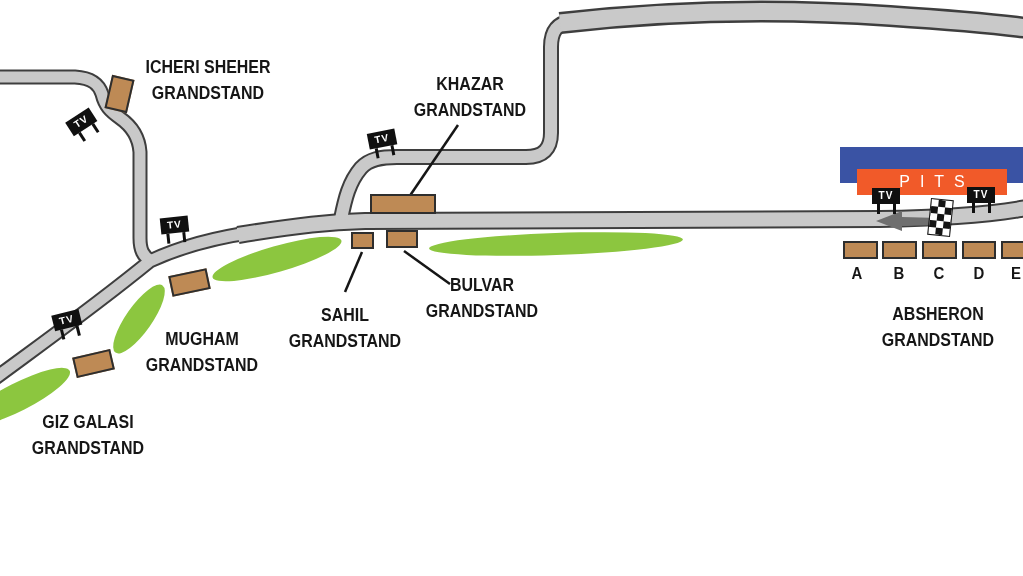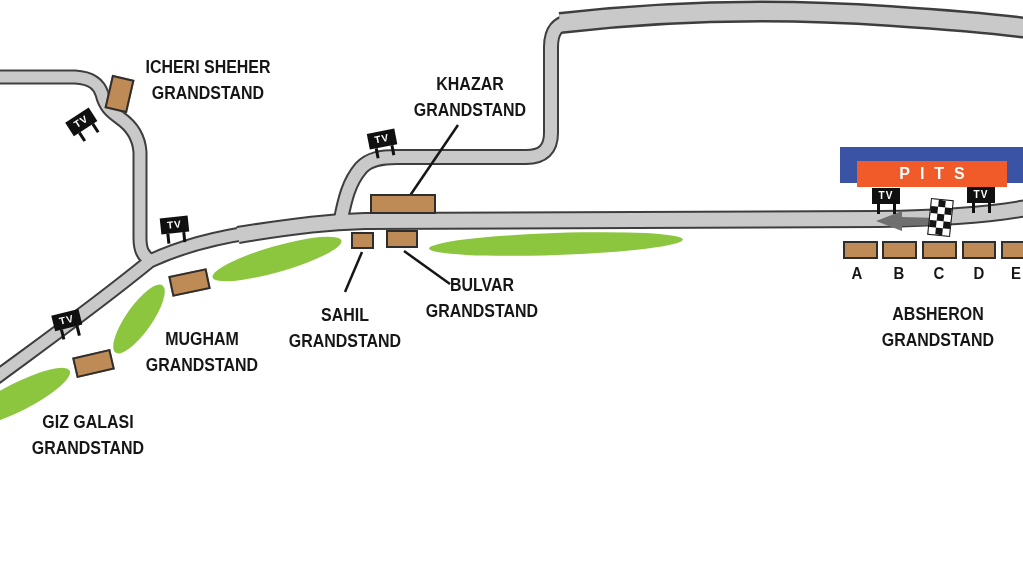--- a/index.html
+++ b/index.html
@@ -22,22 +22,22 @@
     box-sizing:border-box;width:28px;height:16px;background:#101010;
     color:#ffffff;font-weight:700;font-size:10px;line-height:16px;text-align:center;
     letter-spacing:1px;
   }
   .tvlegs{
     box-sizing:border-box;width:19px;height:10px;margin:0 auto;
     border-left:3px solid #101010;border-right:3px solid #101010;background:transparent;
   }
   #pits-banner{position:absolute;z-index:2;left:840px;top:147px;width:195px;height:36px;background:var(--pits-blue);}
   #pits-inner{
-    position:absolute;left:17px;top:14px;width:150px;height:26px;background:var(--pits-orange);
-    color:#ffffff;font-weight:700;font-size:16px;line-height:26px;text-align:center;
+    position:absolute;left:17px;top:22px;width:150px;height:26px;background:var(--pits-orange);
+    color:#ffffff;font-weight:400;font-size:16px;line-height:26px;text-align:center;
     letter-spacing:10px;text-indent:10px;white-space:nowrap;
   }
   #finish-line{
     position:absolute;z-index:3;left:929px;top:199px;width:21px;height:35px;
     background:repeating-conic-gradient(var(--checker) 0% 25%, #ffffff 0% 50%) 0 0 / 14px 14px;
     border:1px solid var(--checker);transform:rotate(6deg);
   }
   .secletter{
     position:absolute;z-index:6;width:30px;margin-left:-15px;text-align:center;
     font-weight:700;font-size:17px;color:var(--label);transform:scaleX(0.88);top:264px;

